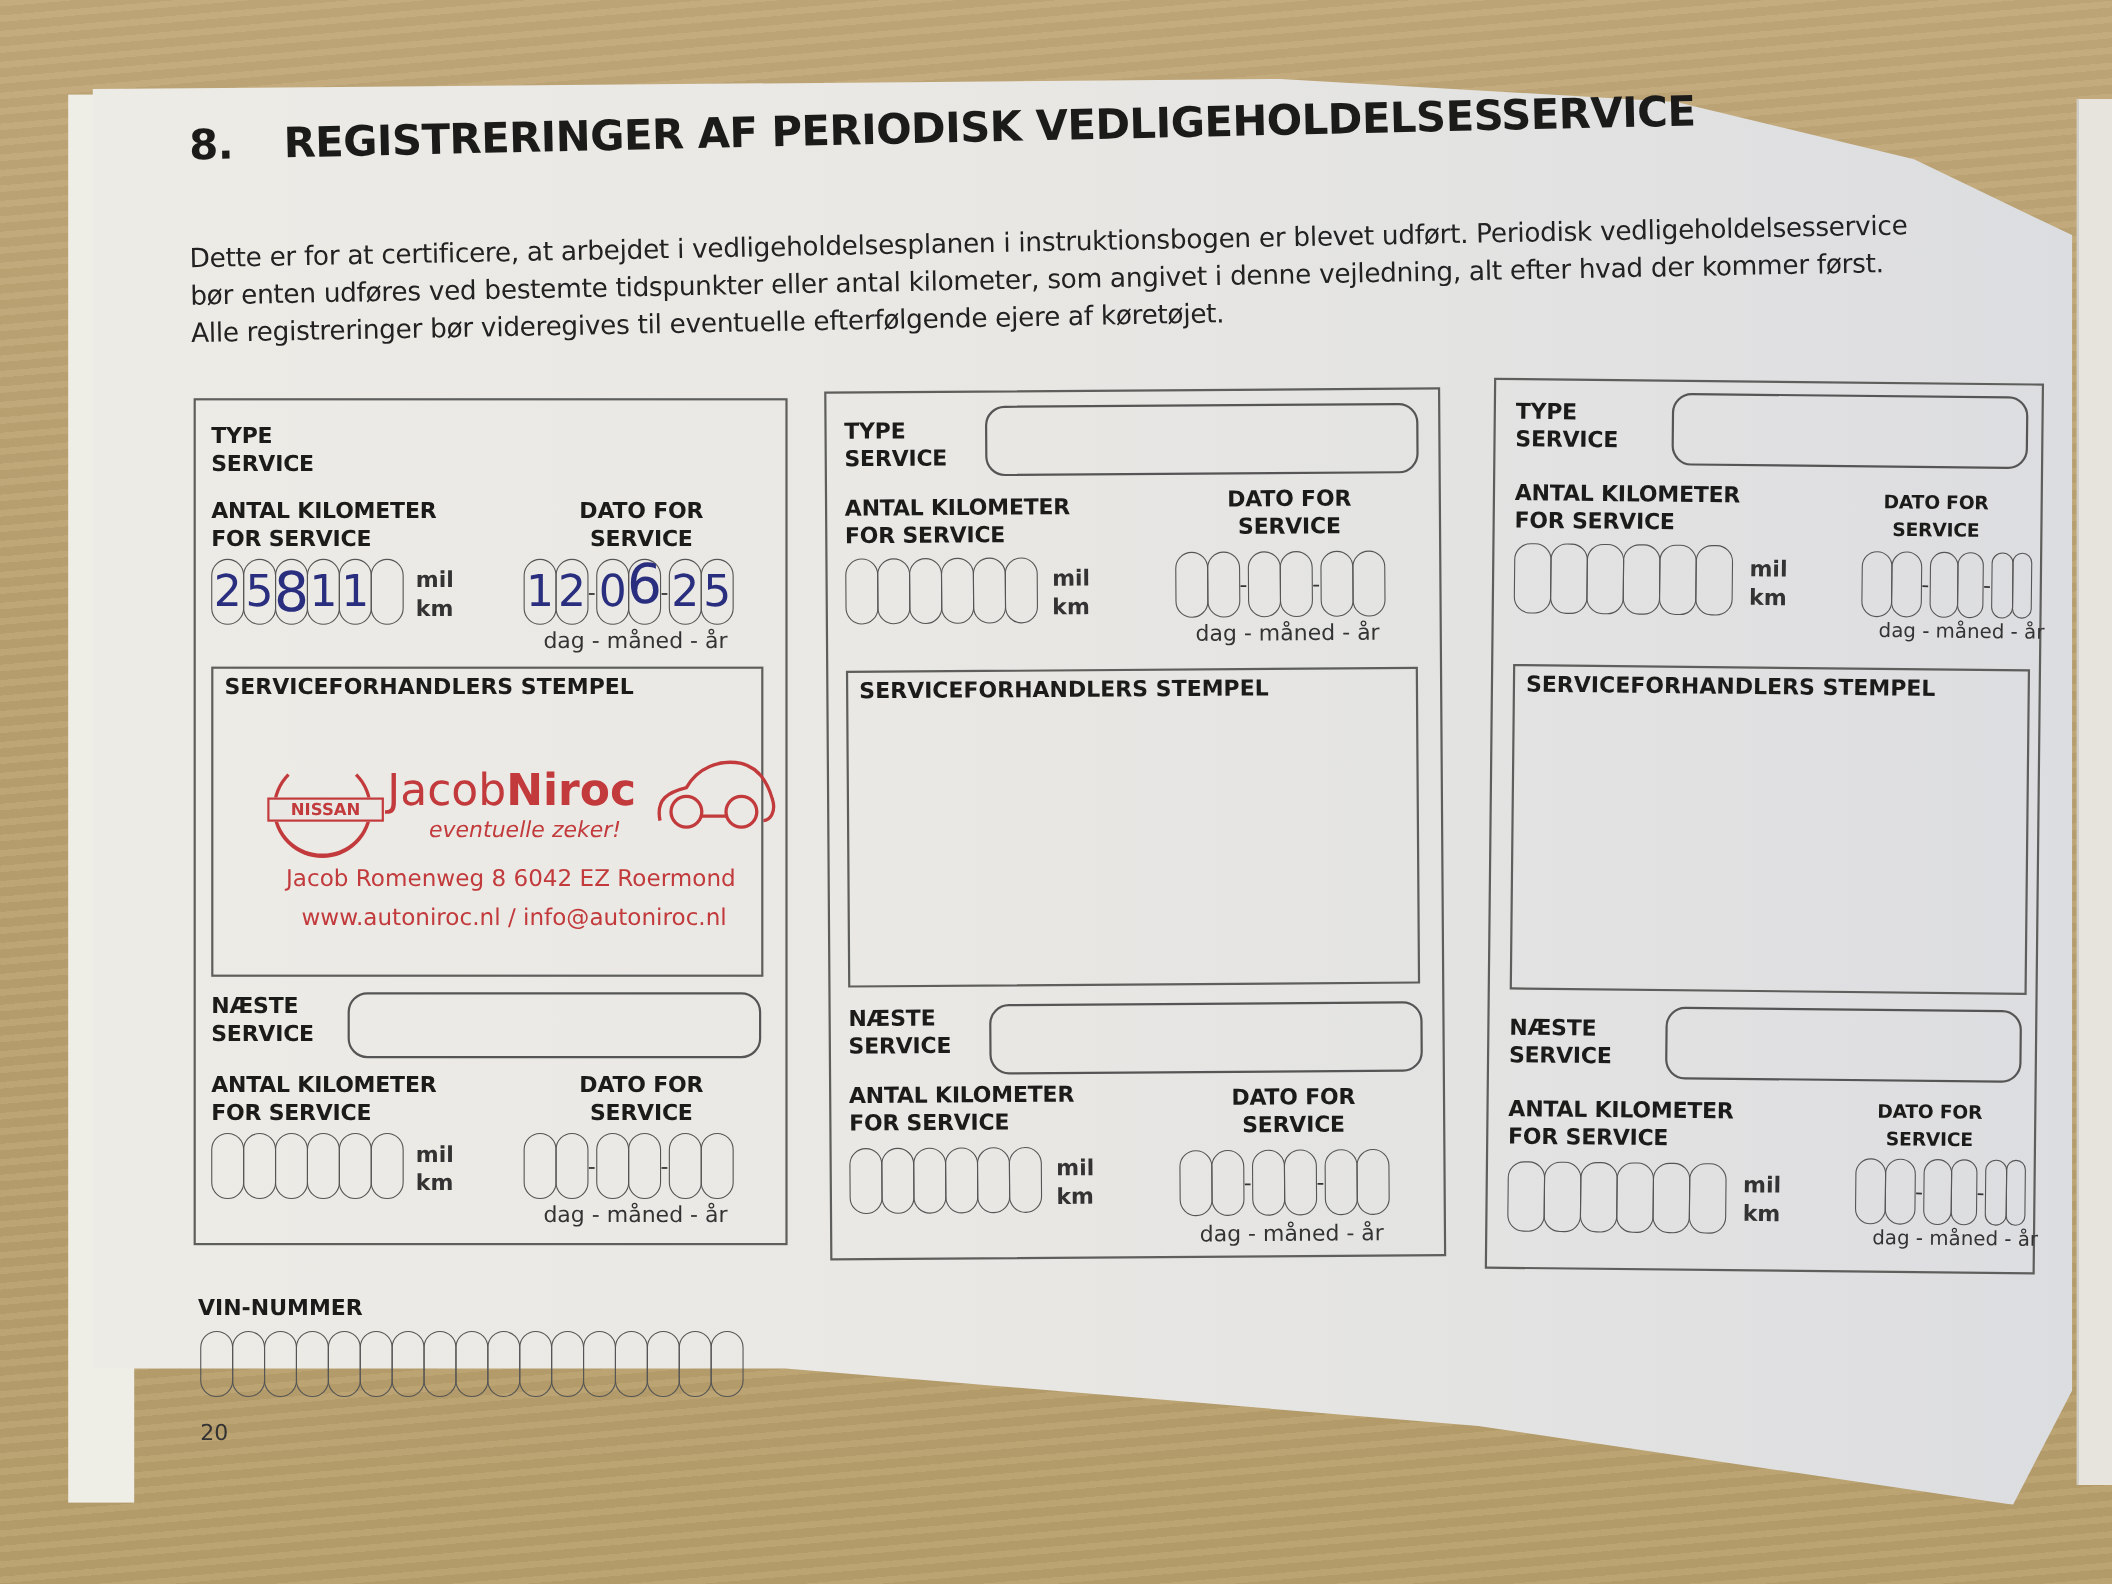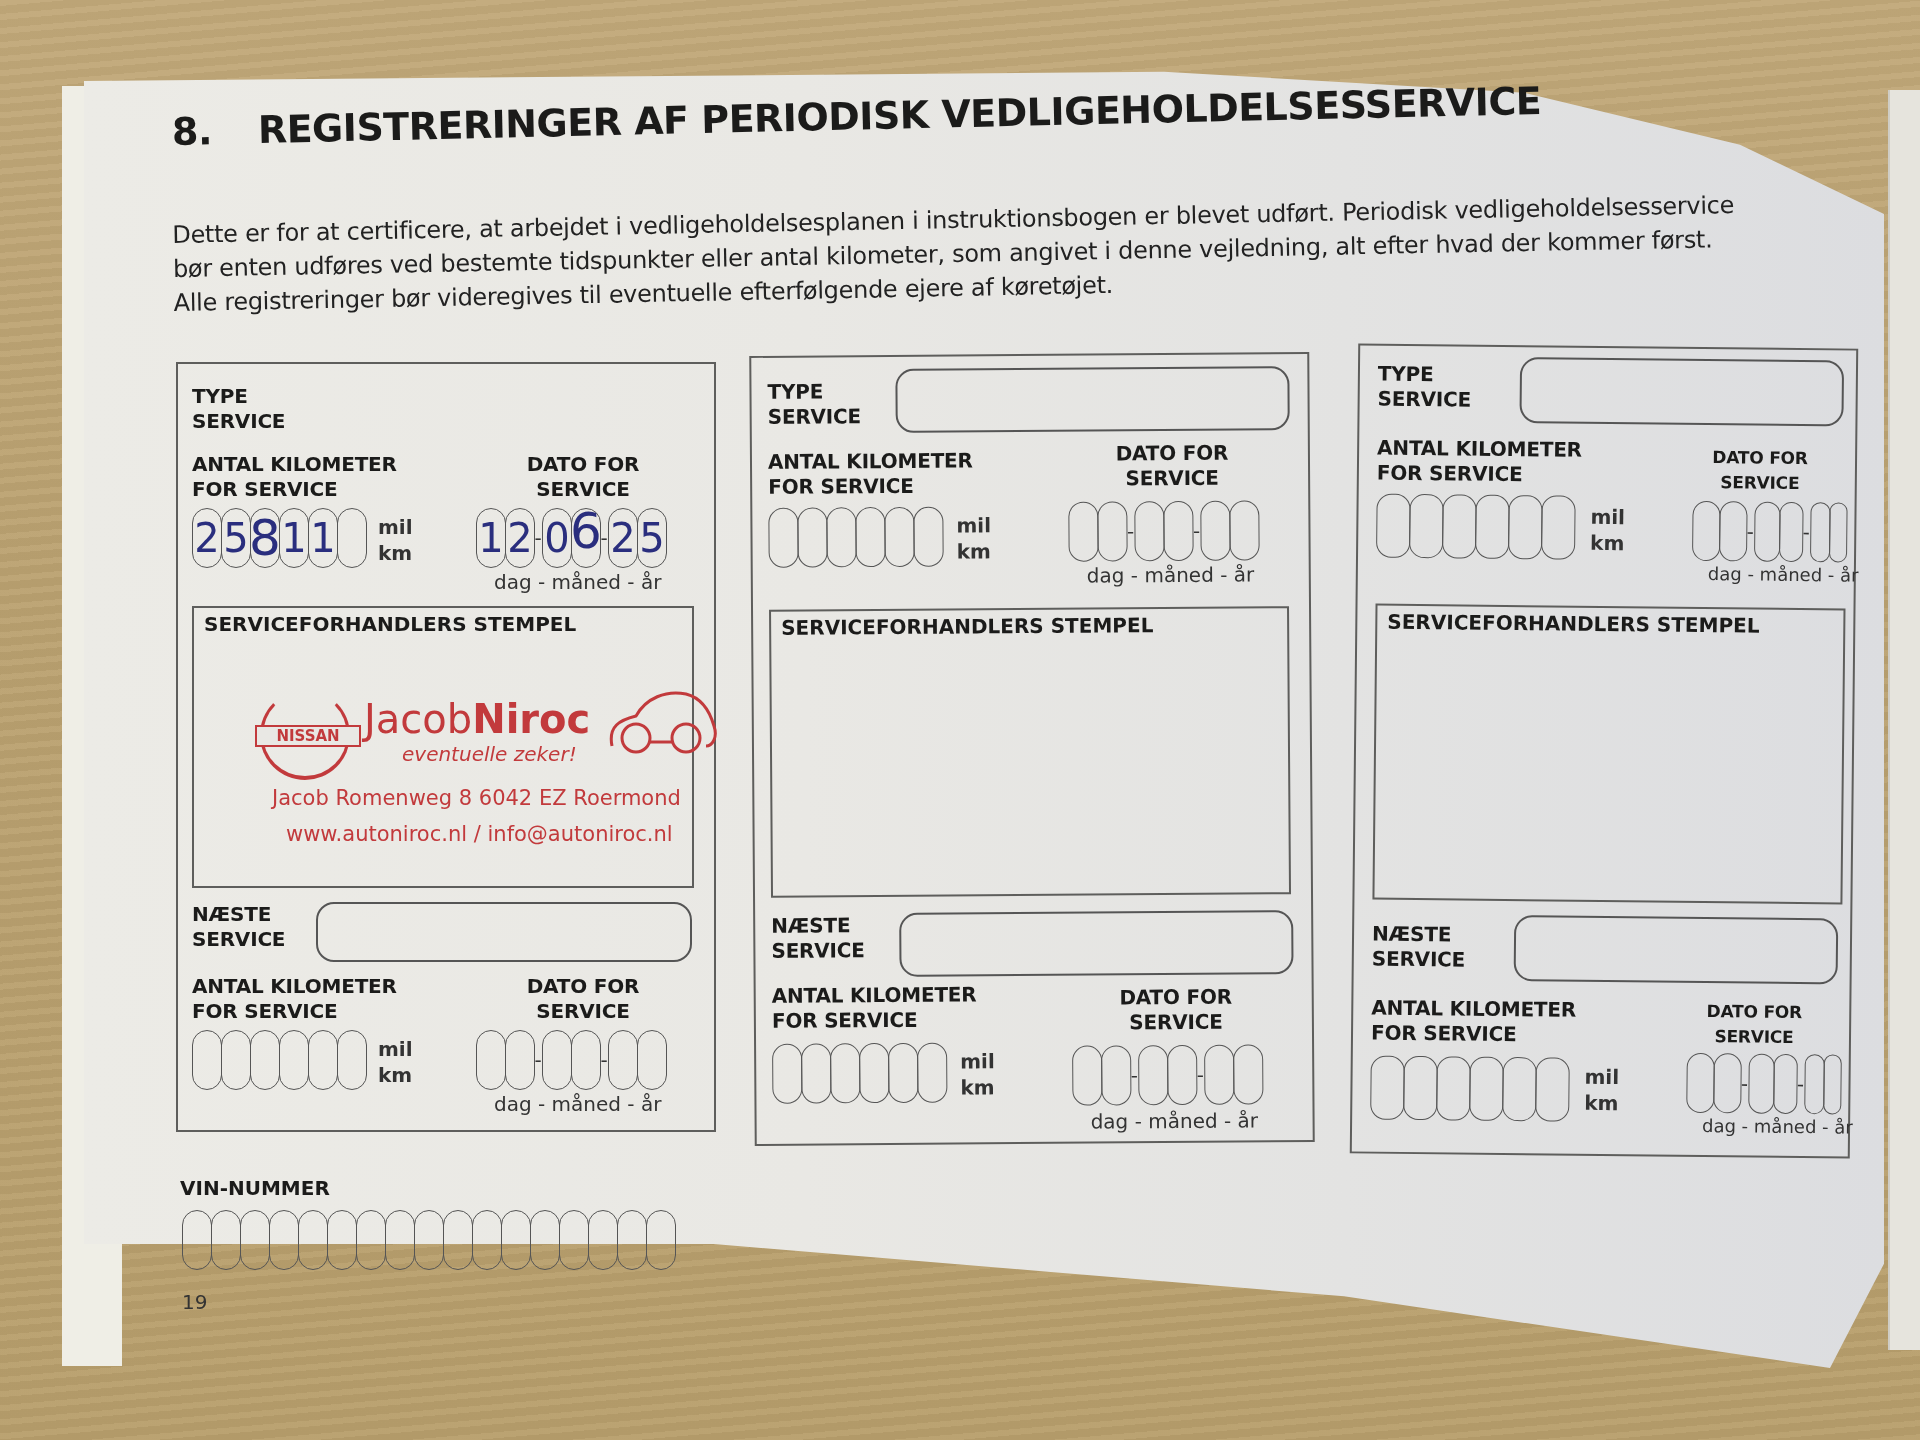--- a/index.html
+++ b/index.html
@@ -64,21 +64,21 @@
     position: absolute; border: 2px solid #5e5e5c;
   }
   .stamp-title {
     position: absolute; left: 10px; top: 4px; font-weight: bold; font-size: 20px; color: #1b1b1a;
   }
   .hand {
     font-family: "DejaVu Sans", sans-serif; color: #2a2e7e; font-weight: normal;
   }
   .hand-digit { font-size: 40px; line-height: 40px; }
   .stamp {
-    position: absolute; color: #c23a3c; margin-left: 12px;
+    position: absolute; color: #c23a3c;
   }
   .nissan-badge {
     position: absolute; width: 90px; height: 90px; border: 3px solid #c23a3c; border-radius: 50%;
     border-top-color: transparent; border-bottom-width: 4px;
   }
   .nissan-bar {
     position: absolute; left: -8px; top: 32px; width: 106px; height: 22px;
     background: #e9e8e4; border: 2px solid #c23a3c;
     font-weight: bold; font-size: 15px; text-align: center; line-height: 18px; color: #c23a3c;
   }
@@ -413,13 +413,13 @@
     <div class="digit"></div>
     <div class="digit"></div>
     <div class="digit"></div>
     <div class="digit"></div>
     <div class="digit"></div>
     <div class="digit"></div>
     <div class="digit"></div>
     <div class="digit"></div>
 </div>
 
-<div class="page-num" style="left:182px; top:1290px;">19</div>
+<div class="page-num" style="left:182px; top:1290px;">20</div>
 
 </body></html>

